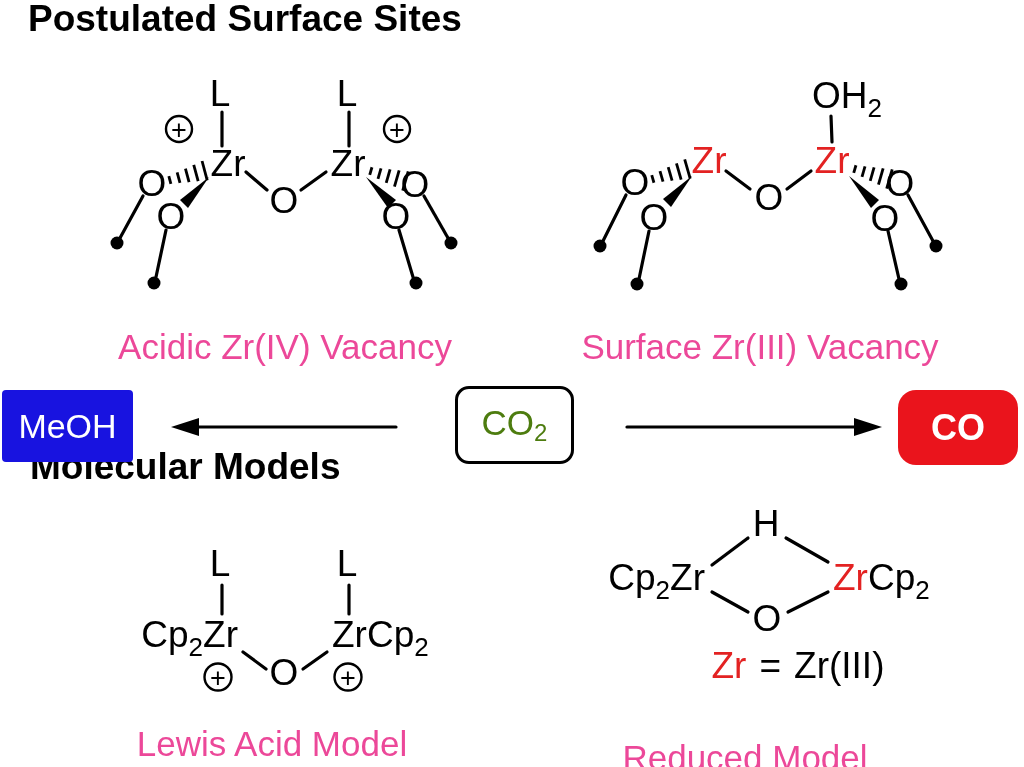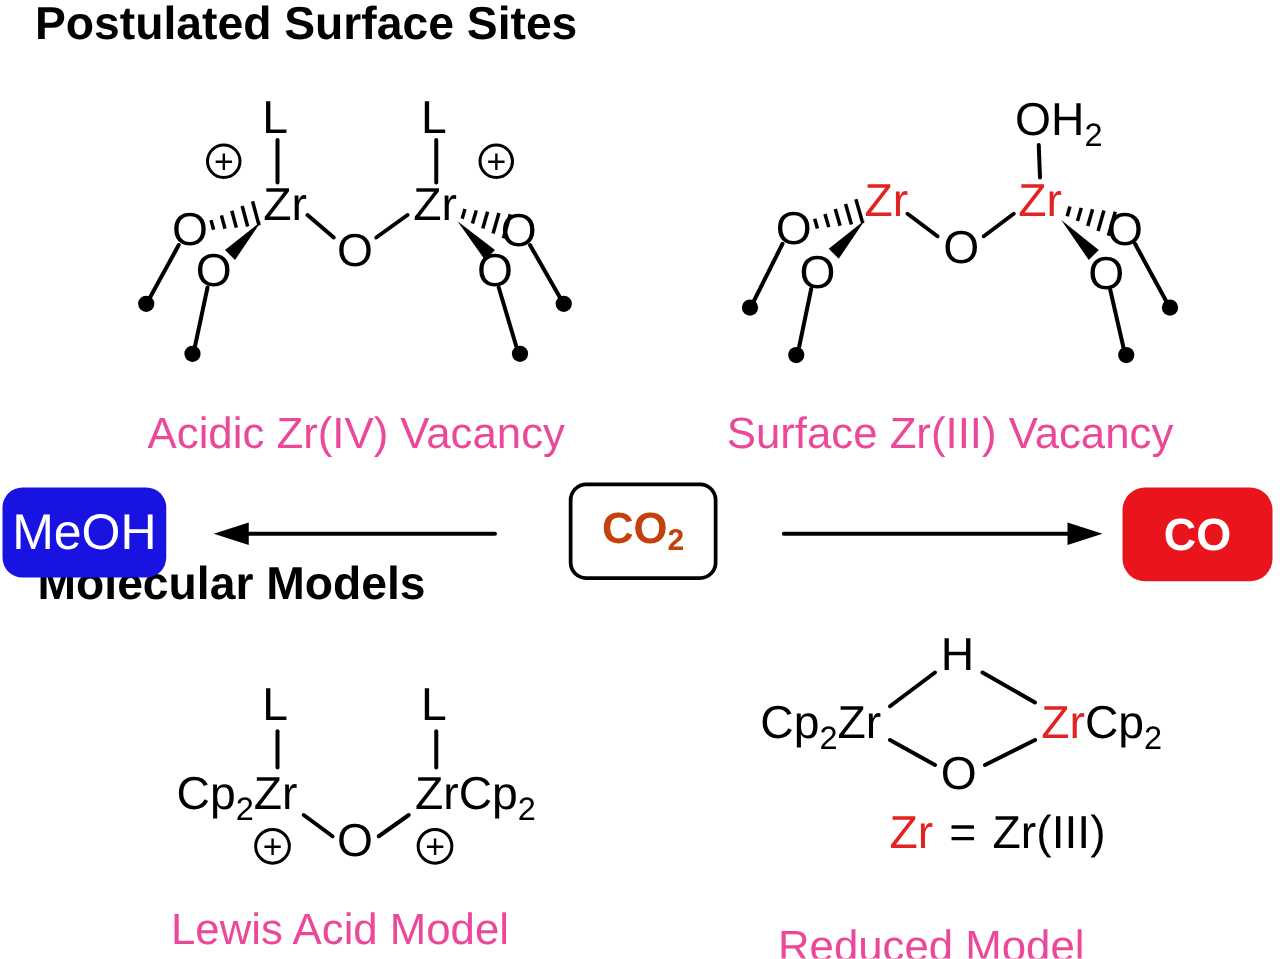--- a/index.html
+++ b/index.html
@@ -3,22 +3,22 @@
 <meta charset="utf-8">
 <style>
   html,body{margin:0;padding:0;background:#ffffff;}
   .stage{
     position:relative;width:1024px;height:767px;background:#ffffff;overflow:hidden;
     font-family:"Liberation Sans","DejaVu Sans",sans-serif;color:#000;
   }
   .h1{position:absolute;font-size:37px;font-weight:bold;line-height:1.05;white-space:nowrap;}
   .caption{position:absolute;font-size:35px;line-height:1.05;color:#ec4899;text-align:center;white-space:nowrap;}
   .pillbox{position:absolute;display:flex;align-items:center;justify-content:center;white-space:nowrap;}
-  .box-meoh{left:2px;top:390px;width:131px;height:72px;background:#1813e0;border-radius:16px;color:#fff;font-size:40px;}
-  .box-co2{left:455px;top:386px;width:113px;height:72px;background:#fff;border:3.5px solid #000;border-radius:14px;color:#c2410c;font-size:35px;font-weight:bold;}
+  .box-meoh{left:2px;top:390px;width:131px;height:72px;background:#1813e0;border-radius:4px;color:#fff;font-size:34px;}
+  .box-co2{left:455px;top:386px;width:113px;height:72px;background:#fff;border:3.5px solid #000;border-radius:14px;color:#4d7c0f;font-size:35px;font-weight:normal;}
   .box-co{left:898px;top:390px;width:120px;height:75px;background:#ea141c;border-radius:18px;color:#fff;font-size:36px;font-weight:bold;}
   .sub{font-size:24px;vertical-align:-6px;}
   svg{position:absolute;left:0;top:0;}
   .bond{stroke:#000;stroke-width:3.2;stroke-linecap:round;fill:none;}
   .hashline{stroke:#000;stroke-width:2.8;stroke-linecap:butt;}
   .wedge{fill:#000;stroke:none;}
   .dot{fill:#000;stroke:none;}
   .chargecircle{fill:none;stroke:#000;stroke-width:2.4;}
   .atom{font-size:37px;fill:#000;font-family:"Liberation Sans","DejaVu Sans",sans-serif;}
   .chargeplus{font-size:27px;fill:#000;font-family:"Liberation Sans","DejaVu Sans",sans-serif;}

